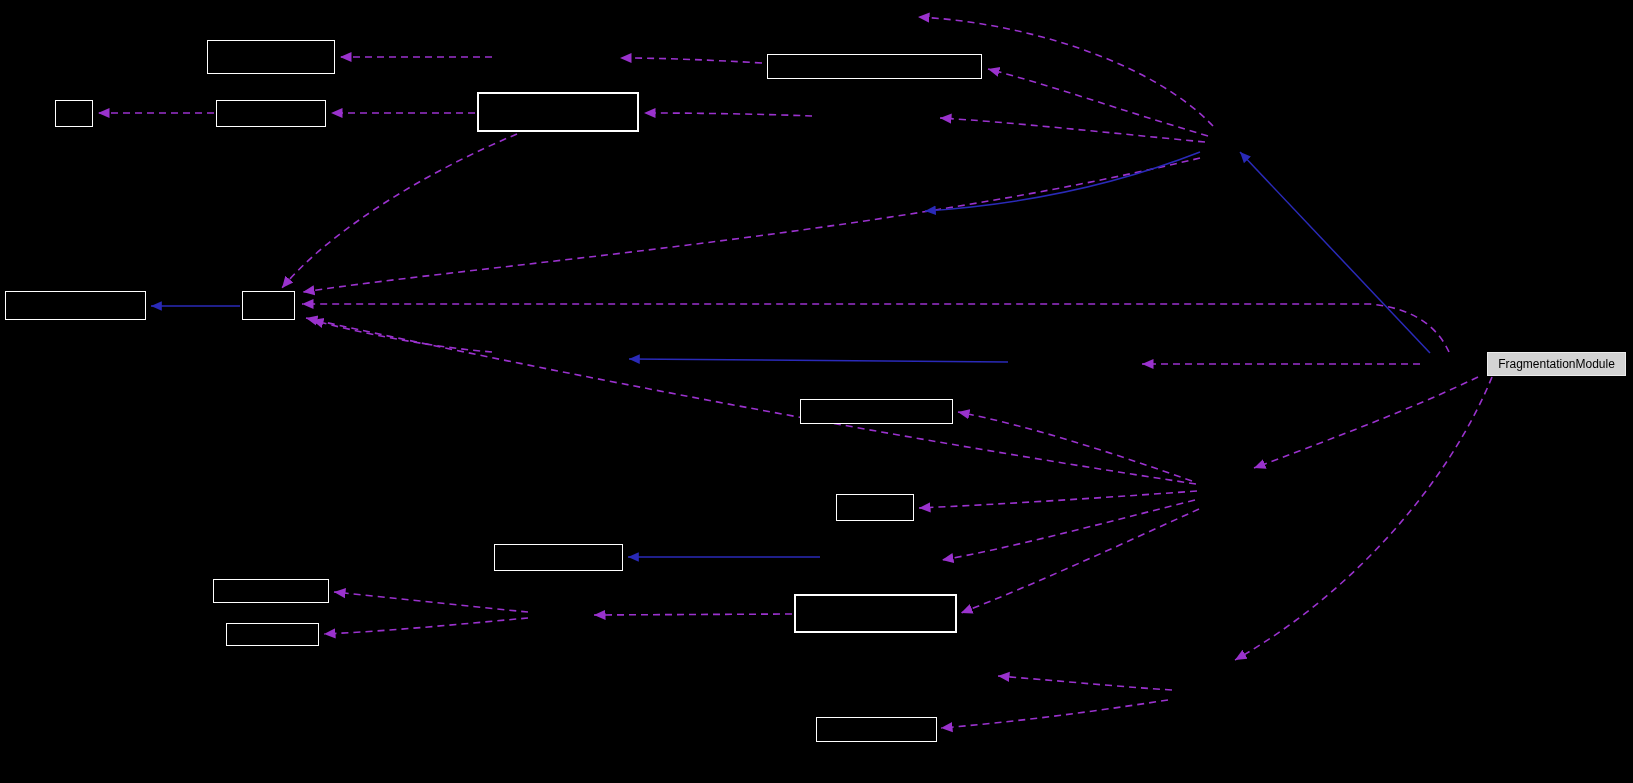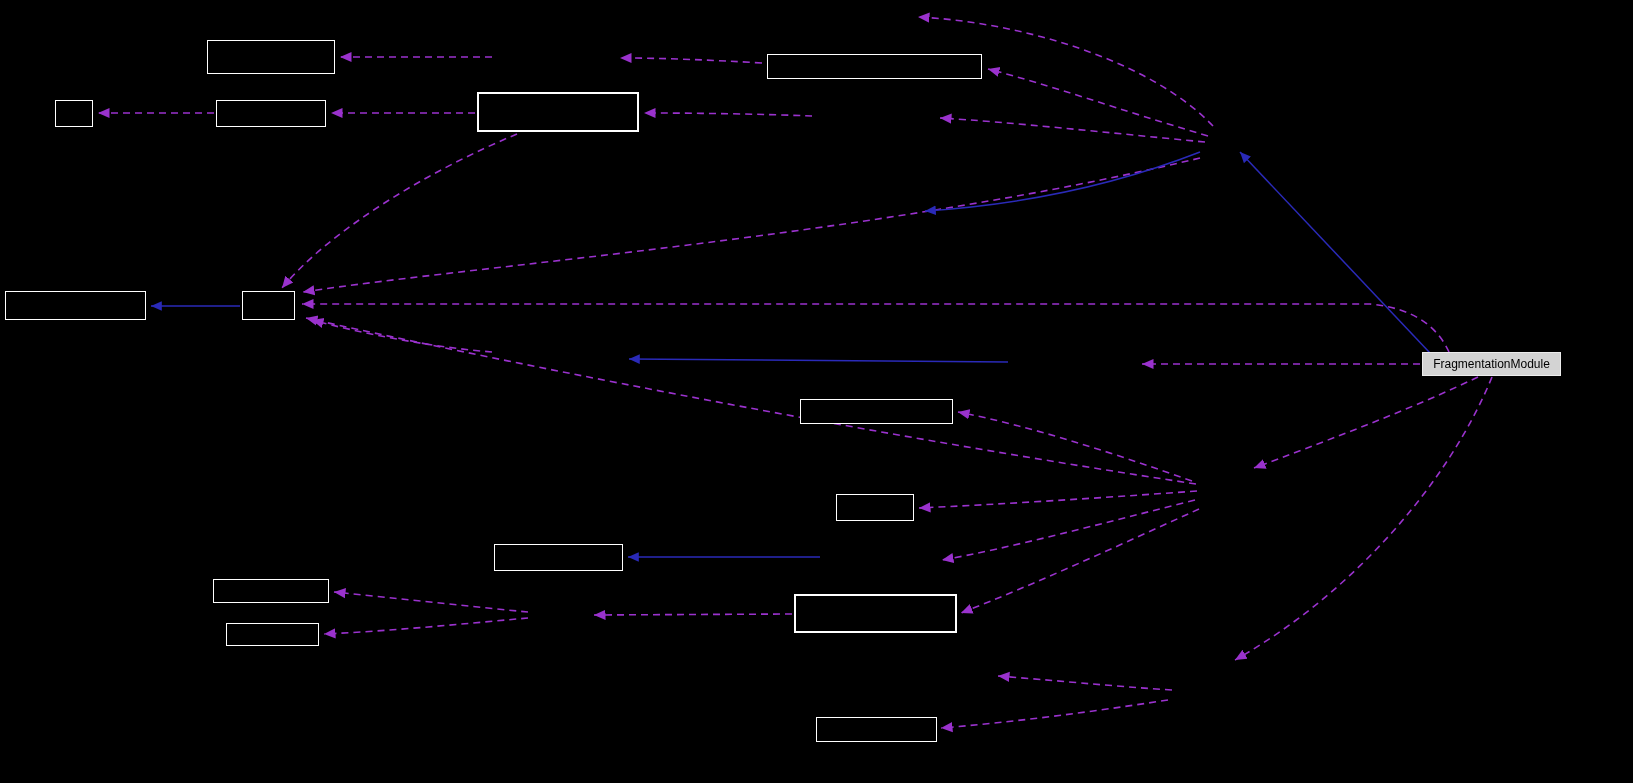--- a/index.html
+++ b/index.html
@@ -87,17 +87,17 @@
   <div class="node" style="left:5px;top:291px;width:141px;height:29px"></div>
   <div class="node" style="left:242px;top:291px;width:53px;height:29px"></div>
   <div class="node" style="left:800px;top:399px;width:153px;height:25px"></div>
   <div class="node" style="left:836px;top:494px;width:78px;height:27px"></div>
   <div class="node" style="left:494px;top:544px;width:129px;height:27px"></div>
   <div class="node" style="left:213px;top:579px;width:116px;height:24px"></div>
   <div class="node" style="left:226px;top:623px;width:93px;height:23px"></div>
   <div class="node node--bold" style="left:794px;top:594px;width:163px;height:39px"></div>
   <div class="node" style="left:816px;top:717px;width:121px;height:25px"></div>
 
-  <div class="node node--selected" style="left:1422px;top:352px;width:139px;height:24px">
+  <div class="node node--selected" style="left:1487px;top:352px;width:139px;height:24px">
     <span>FragmentationModule</span>
   </div>
 
 </div>
 
 </body></html>

